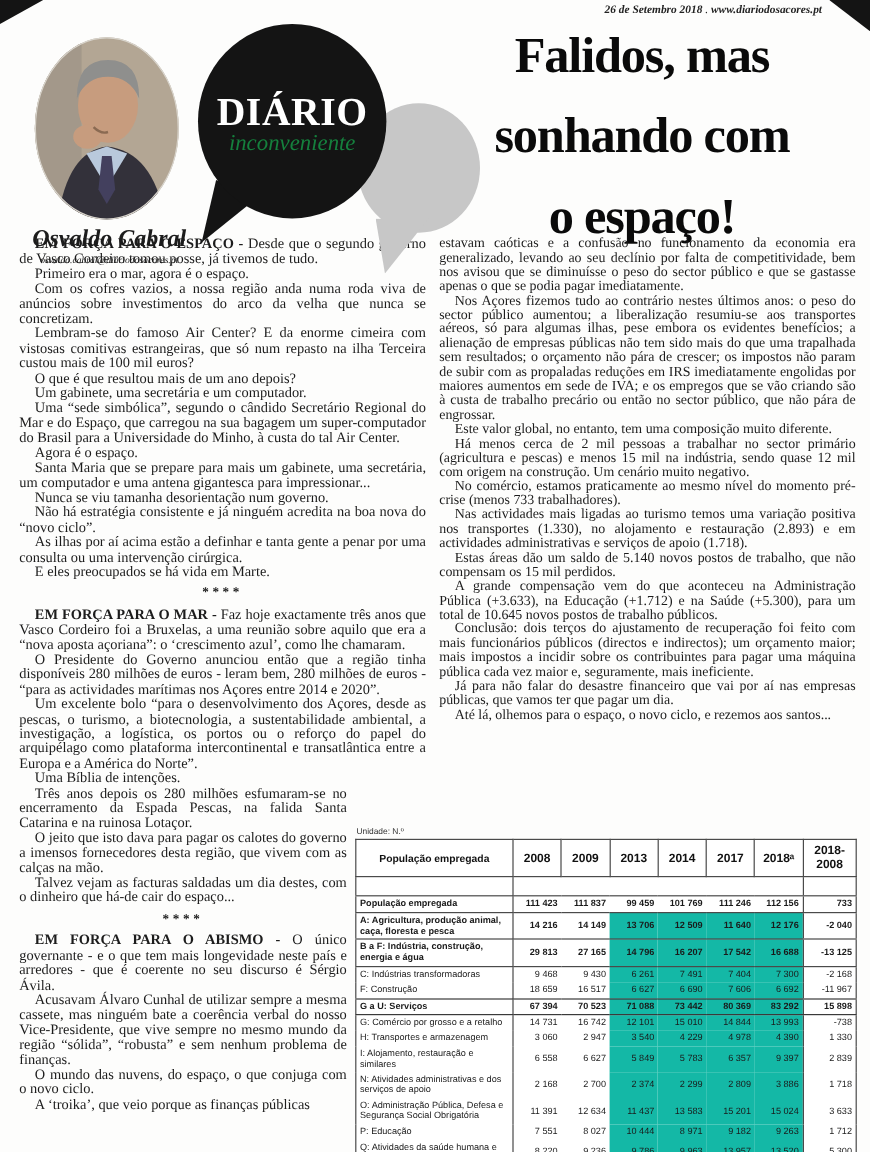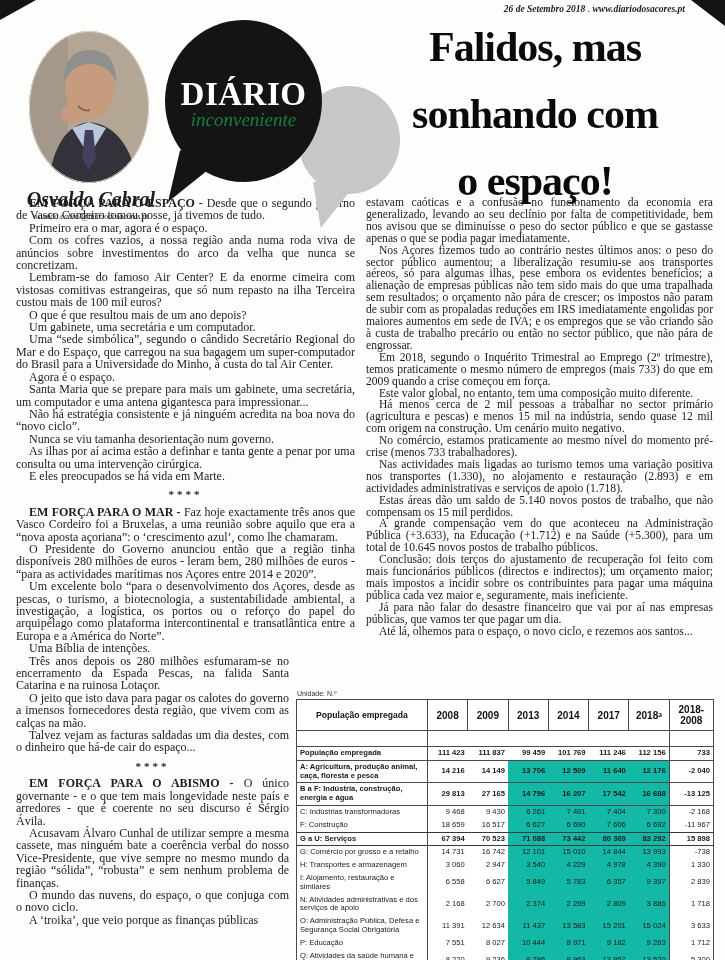--- a/index.html
+++ b/index.html
@@ -129,22 +129,22 @@
     <div id="left-full">
         <p class="para"><b>EM FORÇA PARA O ESPAÇO - </b>Desde que o segundo governo de Vasco Cordeiro tomou posse, já tivemos de tudo.</p>
         <p class="para">Primeiro era o mar, agora é o espaço.</p>
         <p class="para">Com os cofres vazios, a nossa região anda numa roda viva de anúncios sobre investimentos do arco da velha que nunca se concretizam.</p>
         <p class="para">Lembram-se do famoso Air Center? E da enorme cimeira com vistosas comitivas estrangeiras, que só num repasto na ilha Terceira custou mais de 100 mil euros?</p>
         <p class="para">O que é que resultou mais de um ano depois?</p>
         <p class="para">Um gabinete, uma secretária e um computador.</p>
         <p class="para">Uma “sede simbólica”, segundo o cândido Secretário Regional do Mar e do Espaço, que carregou na sua bagagem um super-computador do Brasil para a Universidade do Minho, à custa do tal Air Center.</p>
         <p class="para">Agora é o espaço.</p>
         <p class="para">Santa Maria que se prepare para mais um gabinete, uma secretária, um computador e uma antena gigantesca para impressionar...</p>
+        <p class="para">Nunca se viu tamanha desorientação num governo.</p>
         <p class="para">Não há estratégia consistente e já ninguém acredita na boa nova do “novo ciclo”.</p>
-        <p class="para">Nunca se viu tamanha desorientação num governo.</p>
         <p class="para">As ilhas por aí acima estão a definhar e tanta gente a penar por uma consulta ou uma intervenção cirúrgica.</p>
         <p class="para">E eles preocupados se há vida em Marte.</p>
         <div class="stars">****</div>
         <p class="para"><b>EM FORÇA PARA O MAR - </b>Faz hoje exactamente três anos que Vasco Cordeiro foi a Bruxelas, a uma reunião sobre aquilo que era a “nova aposta açoriana”: o ‘crescimento azul’, como lhe chamaram.</p>
         <p class="para">O Presidente do Governo anunciou então que a região tinha disponíveis 280 milhões de euros - leram bem, 280 milhões de euros - “para as actividades marítimas nos Açores entre 2014 e 2020”.</p>
         <p class="para">Um excelente bolo “para o desenvolvimento dos Açores, desde as pescas, o turismo, a biotecnologia, a sustentabilidade ambiental, a investigação, a logística, os portos ou o reforço do papel do arquipélago como plataforma intercontinental e transatlântica entre a Europa e a América do Norte”.</p>
         <p class="para">Uma Bíblia de intenções.</p>
       </div>
     <div id="left-narrow">
         <p class="para">Três anos depois os 280 milhões esfumaram-se no encerramento da Espada Pescas, na falida Santa Catarina e na ruinosa Lotaçor.</p>
@@ -154,21 +154,20 @@
         <p class="para"><b>EM FORÇA PARA O ABISMO - </b>O único governante - e o que tem mais longevidade neste país e arredores - que é coerente no seu discurso é Sérgio Ávila.</p>
         <p class="para">Acusavam Álvaro Cunhal de utilizar sempre a mesma cassete, mas ninguém bate a coerência verbal do nosso Vice-Presidente, que vive sempre no mesmo mundo da região “sólida”, “robusta” e sem nenhum problema de finanças.</p>
         <p class="para">O mundo das nuvens, do espaço, o que conjuga com o novo ciclo.</p>
         <p class="para">A ‘troika’, que veio porque as finanças públicas</p>
       </div>
   </div>
 
   <div class="col rightcol" id="right-col">
       <p class="para noindent">estavam caóticas e a confusão no funcionamento da economia era generalizado, levando ao seu declínio por falta de competitividade, bem nos avisou que se diminuísse o peso do sector público e que se gastasse apenas o que se podia pagar imediatamente.</p>
       <p class="para">Nos Açores fizemos tudo ao contrário nestes últimos anos: o peso do sector público aumentou; a liberalização resumiu-se aos transportes aéreos, só para algumas ilhas, pese embora os evidentes benefícios; a alienação de empresas públicas não tem sido mais do que uma trapalhada sem resultados; o orçamento não pára de crescer; os impostos não param de subir com as propaladas reduções em IRS imediatamente engolidas por maiores aumentos em sede de IVA; e os empregos que se vão criando são à custa de trabalho precário ou então no sector público, que não pára de engrossar.</p>
-      <p class="para">Em 2018, segundo o Inquérito Trimestral ao Emprego (2º trimestre), temos praticamente o mesmo número de empregos (mais 733) do que em 2009 quando a crise começou em força.</p>
       <p class="para">Este valor global, no entanto, tem uma composição muito diferente.</p>
       <p class="para">Há menos cerca de 2 mil pessoas a trabalhar no sector primário (agricultura e pescas) e menos 15 mil na indústria, sendo quase 12 mil com origem na construção. Um cenário muito negativo.</p>
       <p class="para">No comércio, estamos praticamente ao mesmo nível do momento pré-crise (menos 733 trabalhadores).</p>
       <p class="para">Nas actividades mais ligadas ao turismo temos uma variação positiva nos transportes (1.330), no alojamento e restauração (2.893) e em actividades administrativas e serviços de apoio (1.718).</p>
       <p class="para">Estas áreas dão um saldo de 5.140 novos postos de trabalho, que não compensam os 15 mil perdidos.</p>
       <p class="para">A grande compensação vem do que aconteceu na Administração Pública (+3.633), na Educação (+1.712) e na Saúde (+5.300), para um total de 10.645 novos postos de trabalho públicos.</p>
       <p class="para">Conclusão: dois terços do ajustamento de recuperação foi feito com mais funcionários públicos (directos e indirectos); um orçamento maior; mais impostos a incidir sobre os contribuintes para pagar uma máquina pública cada vez maior e, seguramente, mais ineficiente.</p>
       <p class="para">Já para não falar do desastre financeiro que vai por aí nas empresas públicas, que vamos ter que pagar um dia.</p>
       <p class="para">Até lá, olhemos para o espaço, o novo ciclo, e rezemos aos santos...</p>
     </div>

